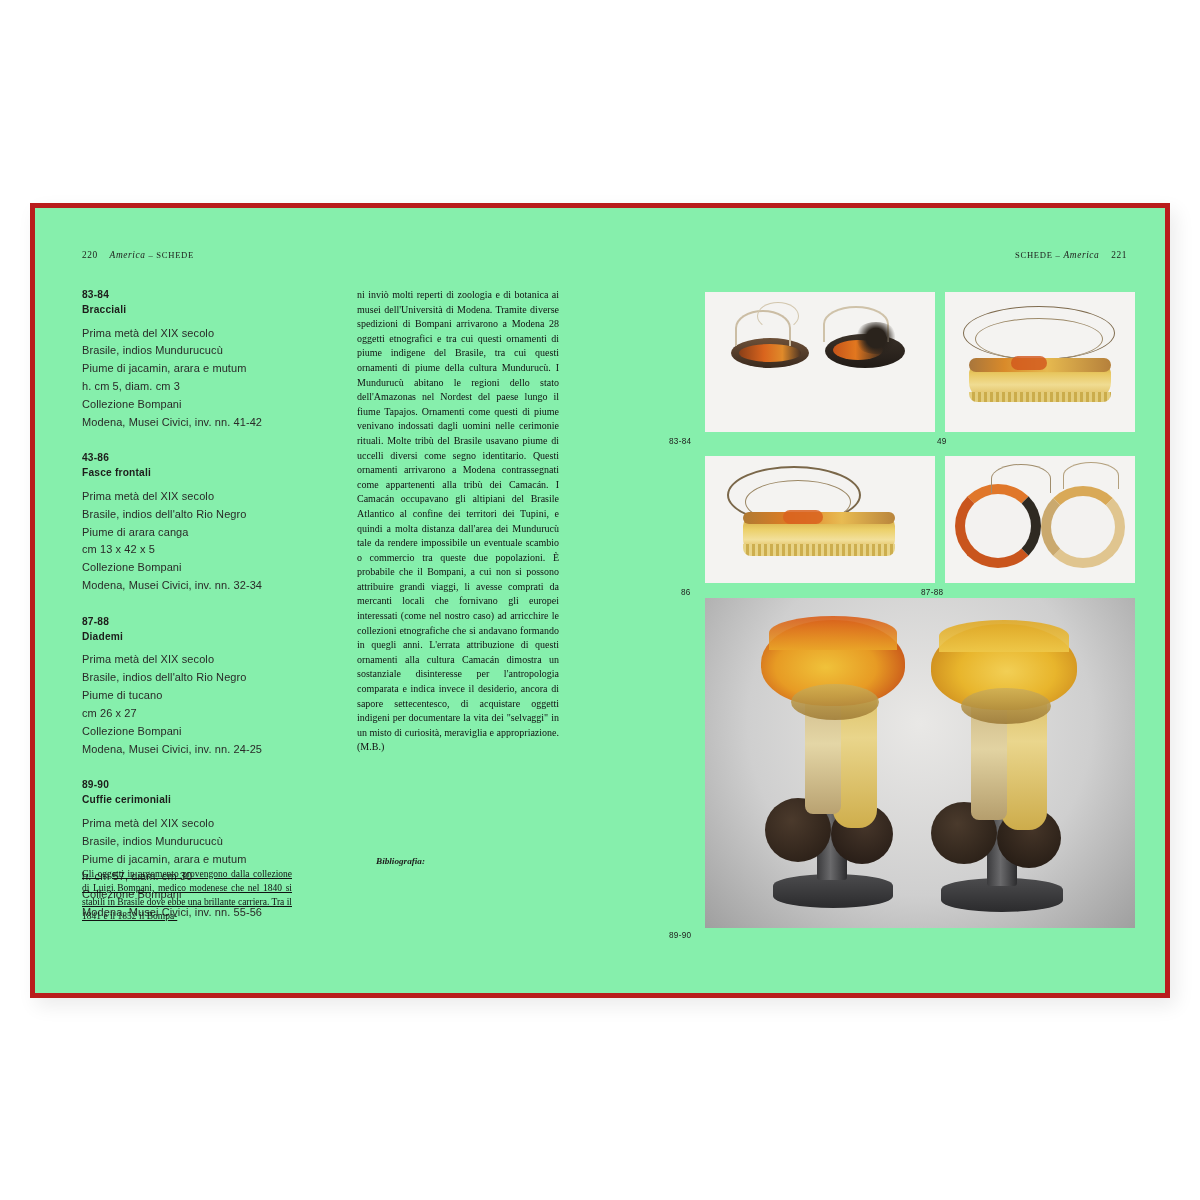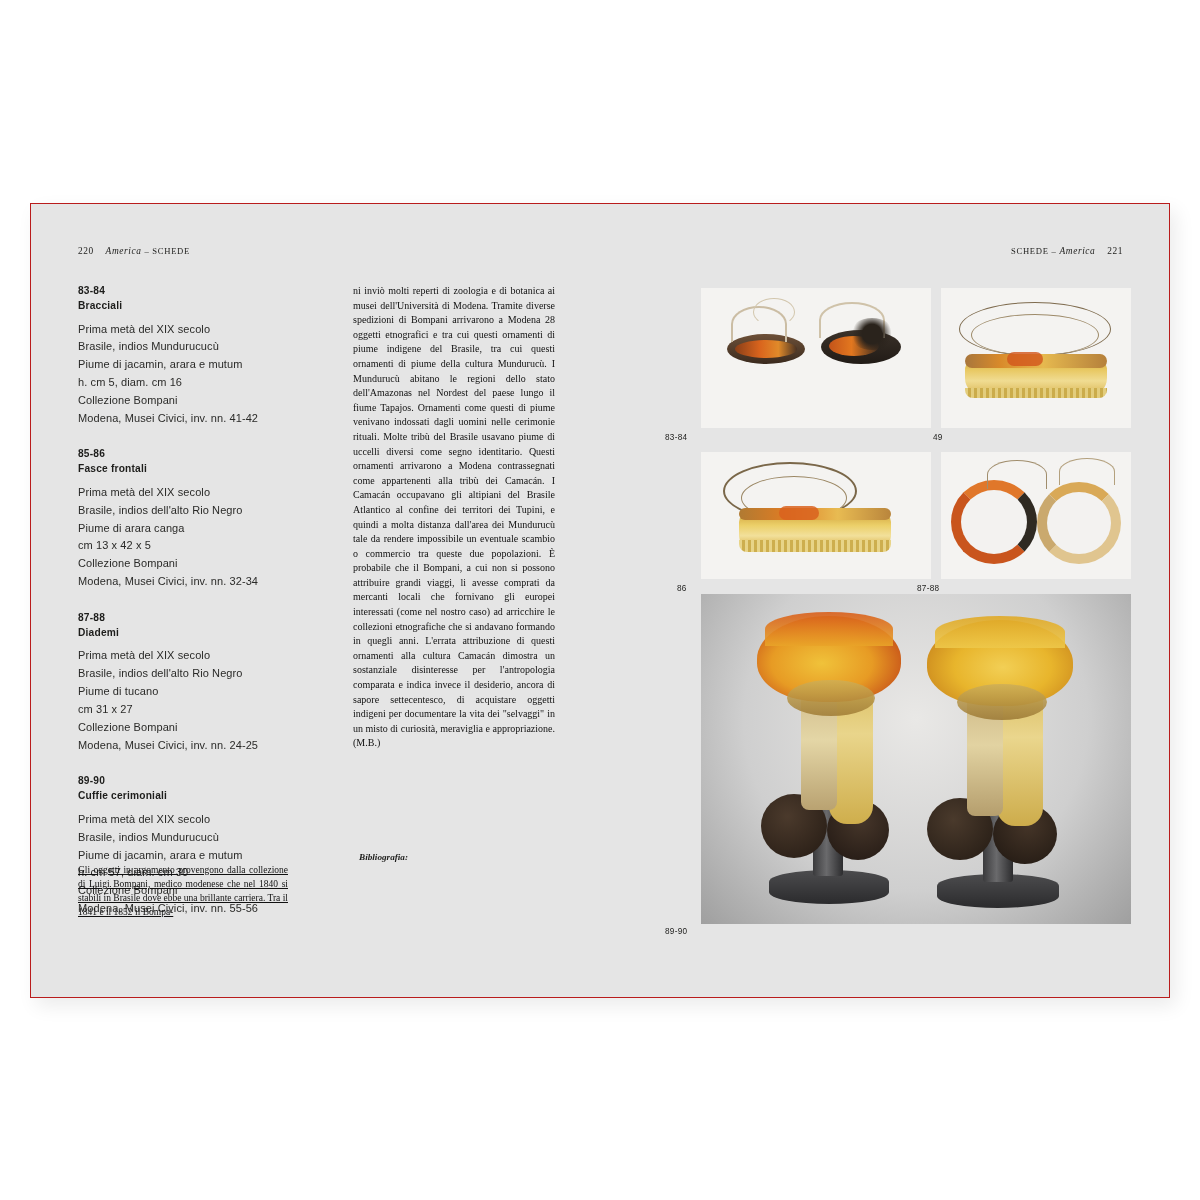--- a/index.html
+++ b/index.html
@@ -19,22 +19,22 @@
     background: #ffffff;
   }
 
   
   .spread {
     position: absolute;
     left: 30px;
     top: 203px;
     width: 1140px;
     height: 795px;
-    background: #e5e5e5;
-    border: 1px solid #b91c1c;
+    background: #86efac;
+    border: 5px solid #b91c1c;
     box-shadow: 6px 8px 18px rgba(0,0,0,0.08);
     box-sizing: border-box;
     overflow: hidden;
   }
 
   .page {
     position: absolute;
     top: 0;
     height: 100%;
     box-sizing: border-box;
@@ -107,21 +107,21 @@
     font-family: "Liberation Serif", serif;
     font-size: 9.5px;
     line-height: 1.46;
     text-align: justify;
     color: #111;
     text-decoration: underline;
   }
 
   .biblio {
     position: absolute;
-    left: 328px;
+    left: 341px;
     top: 648px;
     width: 202px;
     color: #1d1d1b;
   }
   .biblio .biblio-title {
     font-family: "Liberation Serif", serif;
     font-style: italic;
     font-weight: bold;
     font-size: 9.2px;
     margin-bottom: 3px;
@@ -201,47 +201,47 @@
 
       <div class="col-catalog">
 
         <div class="entry">
           <div class="num">83-84</div>
           <div class="title">Bracciali</div>
           <div class="meta">
             <div>Prima metà del XIX secolo</div>
             <div>Brasile, indios Mundurucucù</div>
             <div>Piume di jacamin, arara e mutum</div>
-            <div>h. cm 5, diam. cm 16</div>
+            <div>h. cm 5, diam. cm 3</div>
             <div>Collezione Bompani</div>
             <div>Modena, Musei Civici, inv. nn. 41-42</div>
           </div>
         </div>
 
         <div class="entry">
-          <div class="num">85-86</div>
+          <div class="num">43-86</div>
           <div class="title">Fasce frontali</div>
           <div class="meta">
             <div>Prima metà del XIX secolo</div>
             <div>Brasile, indios dell'alto Rio Negro</div>
             <div>Piume di arara canga</div>
             <div>cm 13 x 42 x 5</div>
             <div>Collezione Bompani</div>
             <div>Modena, Musei Civici, inv. nn. 32-34</div>
           </div>
         </div>
 
         <div class="entry">
           <div class="num">87-88</div>
           <div class="title">Diademi</div>
           <div class="meta">
             <div>Prima metà del XIX secolo</div>
             <div>Brasile, indios dell'alto Rio Negro</div>
             <div>Piume di tucano</div>
-            <div>cm 31 x 27</div>
+            <div>cm 26 x 27</div>
             <div>Collezione Bompani</div>
             <div>Modena, Musei Civici, inv. nn. 24-25</div>
           </div>
         </div>
 
         <div class="entry">
           <div class="num">89-90</div>
           <div class="title">Cuffie cerimoniali</div>
           <div class="meta">
             <div>Prima metà del XIX secolo</div>

